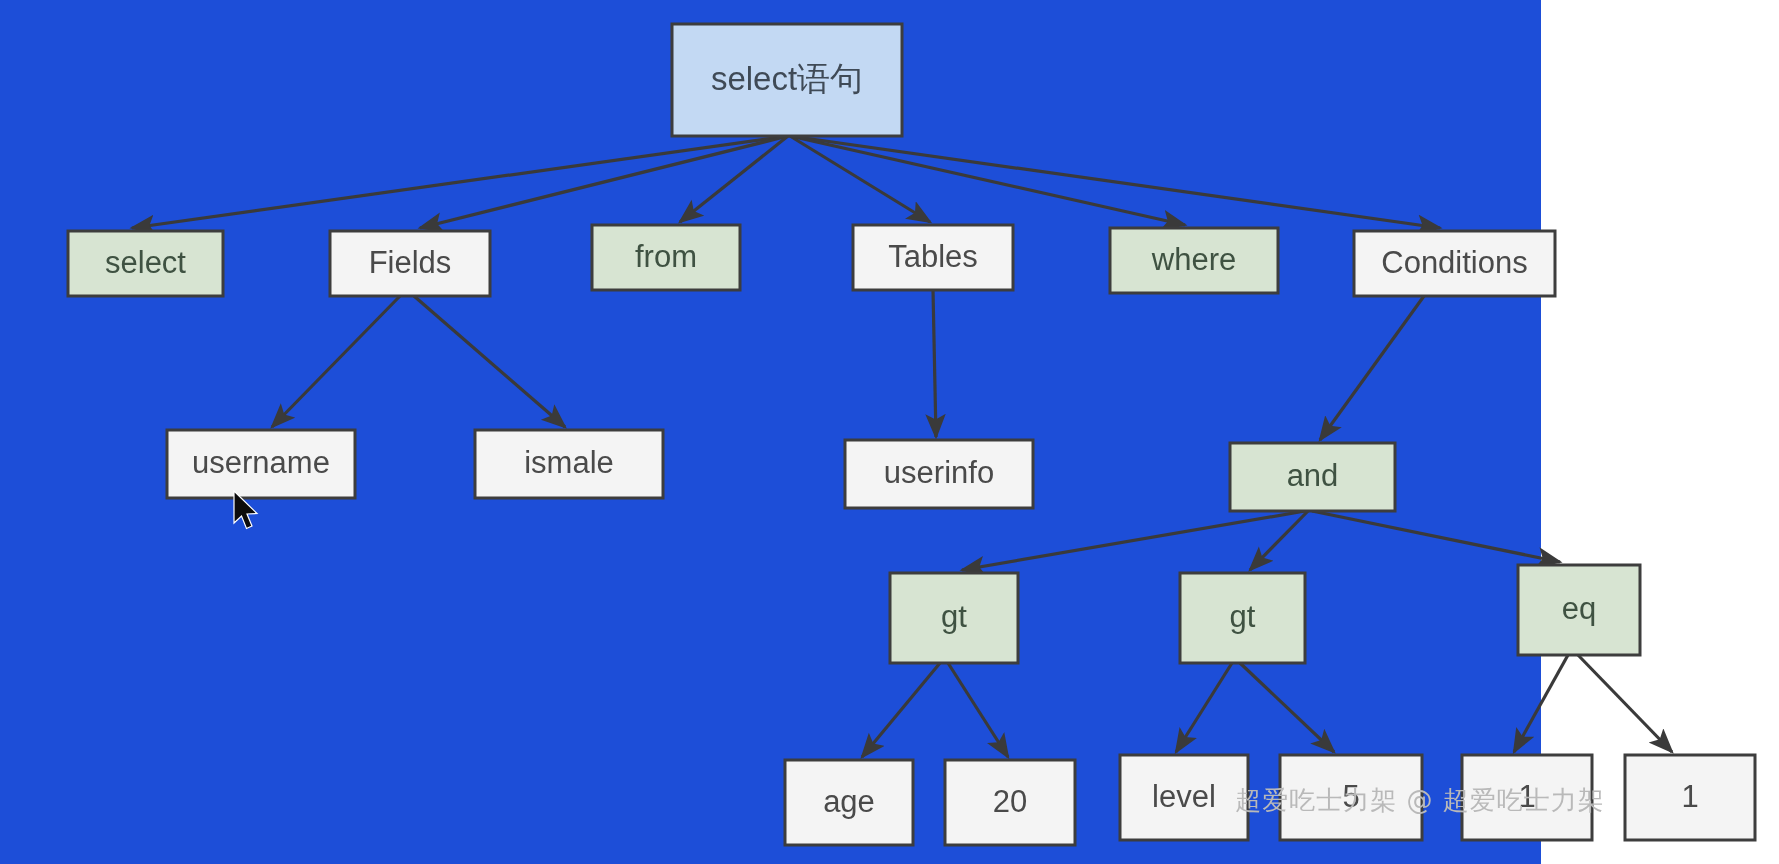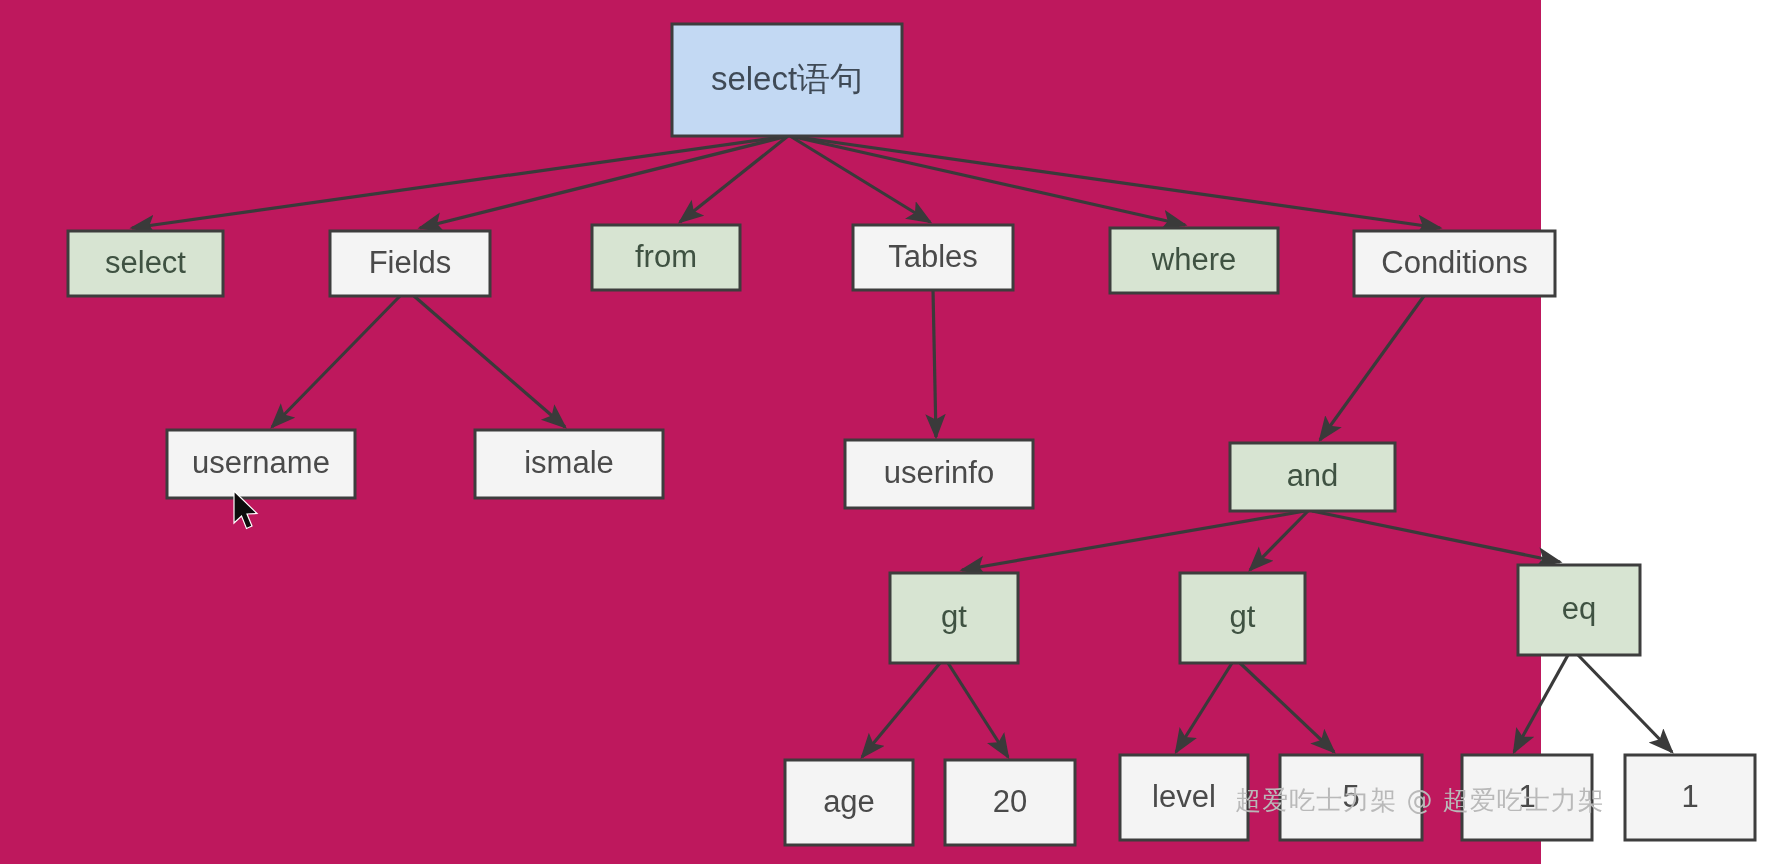--- a/index.html
+++ b/index.html
@@ -10,21 +10,21 @@
   body {
     width: 1779px;
     height: 864px;
     overflow: hidden;
     font-family: "Liberation Sans", "DejaVu Sans", sans-serif;
   }
   #diagram-root {
     position: relative;
     width: 1541px;
     height: 864px;
-    background: #be185d;
+    background: #1d4ed8;
   }
   svg#tree-svg {
     position: absolute;
     top: 0; left: 0;
     width: 1779px;
     height: 864px;
     display: block;
   }
   .node-rect {
     stroke: #3d3d3d;

